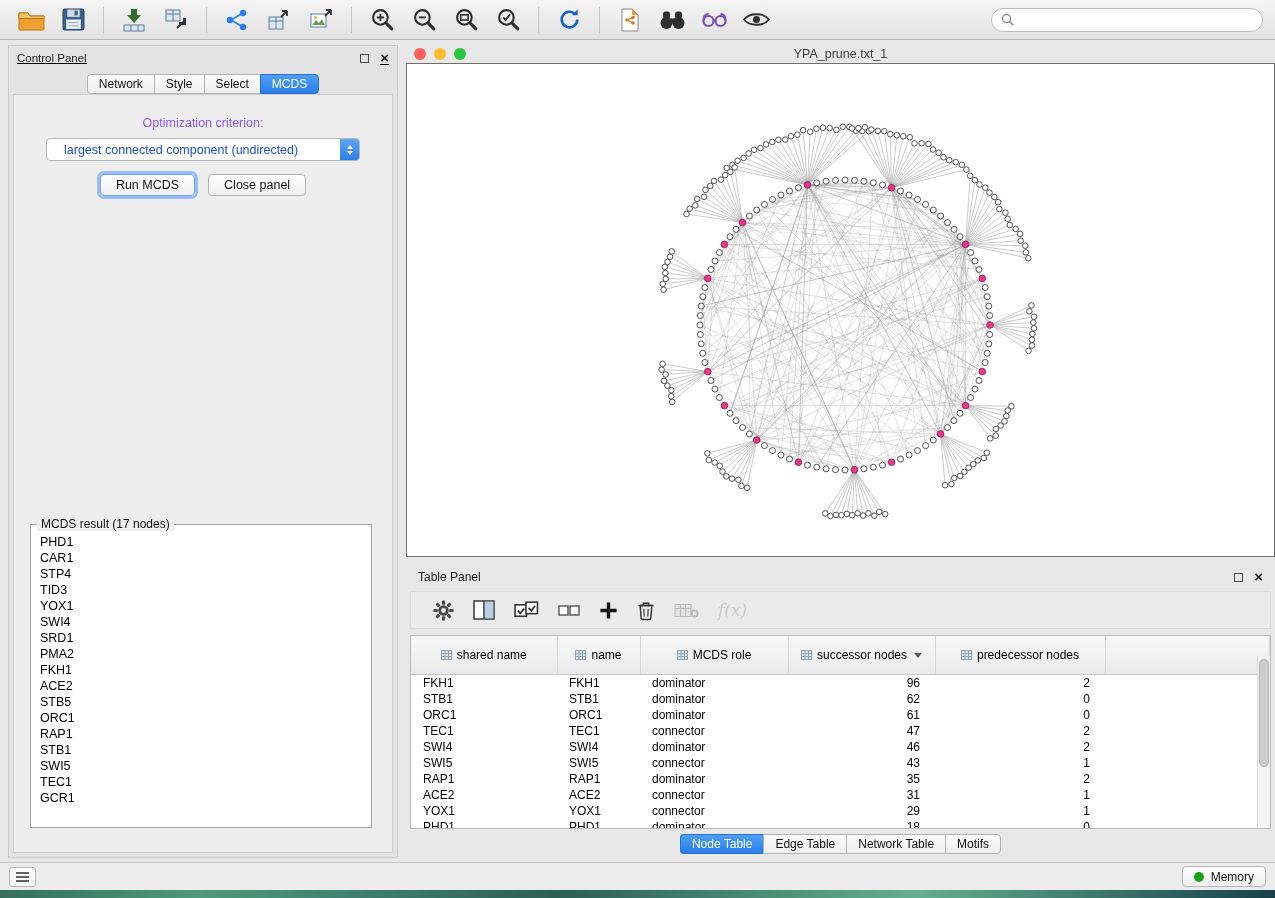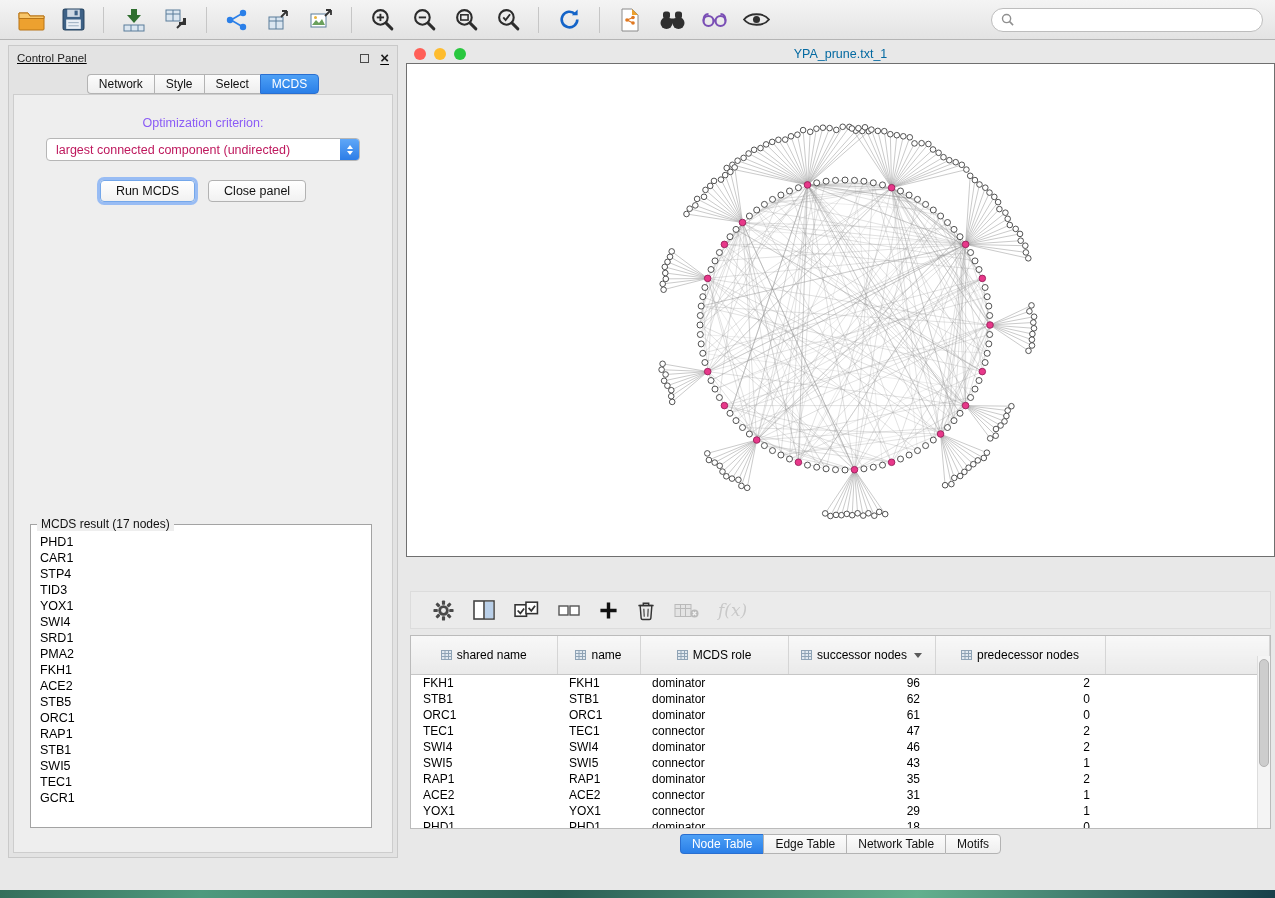--- a/index.html
+++ b/index.html
@@ -38,42 +38,42 @@
     border:1px solid #b3b3b3; border-right:none; color:#111; cursor:default; }
   .seg:first-child { border-radius:4px 0 0 4px; }
   .seg:last-child { border-right:1px solid #b3b3b3; border-radius:0 4px 4px 0; }
   .seg.active { background:linear-gradient(#4da0f5,#2a7fe8); color:#fff; border-color:#2a6fd0; }
 
   .ctab-content { position:absolute; top:48px; left:4px; right:4px; bottom:4px;
     background:#eeeeee; border:1px solid #cdcdcd; }
   .opt-label { margin-top:21px; text-align:center; font-size:12.5px; color:#8b5cf6; }
   .combo { margin:8px auto 0; width:314px; height:23px; background:#fff; border:1px solid #b6b6b6;
     border-radius:4px; display:flex; align-items:center; overflow:hidden; }
-  .combo-text { flex:1; padding:0 9px; font-size:12.5px; white-space:nowrap; color:#be185d; }
+  .combo-text { flex:1; padding:0 17px; font-size:12.5px; white-space:nowrap; color:#1d4ed8; }
   .combo-btn { width:19px; height:23px; background:linear-gradient(#62a9f8,#2a7be6); flex:none;
     display:flex; flex-direction:column; align-items:center; justify-content:center; gap:2px; }
   .combo-btn .up { width:0; height:0; border-left:3.5px solid transparent; border-right:3.5px solid transparent; border-bottom:4px solid #fff; }
   .combo-btn .dn { width:0; height:0; border-left:3.5px solid transparent; border-right:3.5px solid transparent; border-top:4px solid #fff; }
-  .btn-row { margin-top:19px; display:flex; justify-content:center; gap:13px; }
+  .btn-row { margin-top:13px; display:flex; justify-content:center; gap:13px; }
   .btn { height:22px; padding:0 15px; font-size:12.5px; background:linear-gradient(#ffffff,#f1f1f1);
     border:1px solid #b2b2b2; border-radius:4px; color:#111; font-family:"Liberation Sans",sans-serif; }
   .btn.focus { box-shadow:0 0 0 3px rgba(82,148,250,0.55); border-color:#74a7ea; }
 
   .result-box { position:absolute; left:8px; right:12px; top:414px; bottom:16px;
     border:1px solid #a3a3a3; margin:8px; padding:0; background:#fff; }
   .result-box legend { font-size:12px; padding:0 4px; margin-left:6px; color:#111; background:#eeeeee; }
   .result-list { padding:3px 9px; font-size:12.5px; line-height:16px; color:#000; overflow:hidden; height:100%; }
 
   
   .network-window { position:absolute; left:406px; top:45px; width:869px; height:512px; }
   .net-titlebar { position:relative; height:18px; display:flex; align-items:center; }
   .traffic { position:absolute; left:8px; top:3px; display:flex; gap:8px; }
   .light { width:12px; height:12px; border-radius:50%; }
   .light.red { background:#ff5f57; } .light.yellow { background:#febc2e; } .light.green { background:#29c73f; }
-  .net-title { flex:1; text-align:center; font-size:12.5px; color:#0369a1; }
+  .net-title { flex:1; text-align:center; font-size:12.5px; color:#404040; }
   .net-view { position:absolute; top:18px; left:0; right:0; bottom:0; background:#fff; border:1px solid #6f6f6f; }
   #network-svg { width:100%; height:100%; display:block; }
 
   
   .table-panel { position:absolute; left:406px; top:565px; width:869px; height:292px; background:#e8e8e8; }
   .tp-header { height:24px; display:flex; align-items:center; padding:0 12px; font-size:12px; color:#1c1c1c; }
   .tp-toolbar { position:absolute; top:26px; left:4px; right:4px; height:38px; background:#ebebeb;
     border:1px solid #dcdcdc; display:flex; align-items:center; gap:19px; padding:0 22px; }
   .ibtn { background:none; border:none; padding:0; display:flex; align-items:center; justify-content:center; }
   .ibtn.disabled { opacity:0.42; }
@@ -958,20 +958,27 @@
             <circle cx="400.5" cy="120.9" r="3.3" fill="#e8388a" stroke="#97205a" stroke-width="0.9"></circle>
             <circle cx="409.7" cy="118.8" r="3" fill="#ffffff" stroke="#3f3f3f" stroke-width="0.9"></circle>
             <circle cx="419.1" cy="117.2" r="3" fill="#ffffff" stroke="#3f3f3f" stroke-width="0.9"></circle>
             <circle cx="428.5" cy="116.3" r="3" fill="#ffffff" stroke="#3f3f3f" stroke-width="0.9"></circle>
           </g>
         </svg>
     </div>
   </div>
 
   <div class="table-panel">
+    <div class="tp-header">
+      <span>Table Panel</span>
+      <span class="win-btns">
+        <span class="float-btn"></span>
+        <span class="close-x"></span>
+      </span>
+    </div>
     <div class="tp-toolbar">
       <button class="ibtn">
         <svg width="21" height="21" viewBox="-12 -12 24 24">
             <g fill="#4a4a4a">
               <rect x="-1.8" y="-11.5" width="3.6" height="5" rx="1"></rect>
               <rect x="-1.8" y="6.5" width="3.6" height="5" rx="1"></rect>
               <rect x="-11.5" y="-1.8" width="5" height="3.6" rx="1"></rect>
               <rect x="6.5" y="-1.8" width="5" height="3.6" rx="1"></rect>
               <rect x="-1.8" y="-11.5" width="3.6" height="5" rx="1" transform="rotate(45)"></rect>
               <rect x="-1.8" y="6.5" width="3.6" height="5" rx="1" transform="rotate(45)"></rect>
@@ -1195,14 +1202,27 @@
         </div>
     </div>
     <div class="seg-row tp-tabs">
         <div class="seg active">Node Table</div>
         <div class="seg">Edge Table</div>
         <div class="seg">Network Table</div>
         <div class="seg">Motifs</div>
       </div>
   </div>
 
+  <div class="status-bar">
+    <button class="burger ibtn">
+      <svg width="15" height="12" viewBox="0 0 15 12">
+          <line x1="1" y1="2" x2="14" y2="2" stroke="#3d3d3d" stroke-width="1.6"></line>
+          <line x1="1" y1="6" x2="14" y2="6" stroke="#3d3d3d" stroke-width="1.6"></line>
+          <line x1="1" y1="10" x2="14" y2="10" stroke="#3d3d3d" stroke-width="1.6"></line>
+        </svg>
+    </button>
+    <button class="memory-btn">
+      <span class="mem-dot"></span>
+      <span>Memory</span>
+    </button>
+  </div>
 
 </div>
 
 </body></html>

